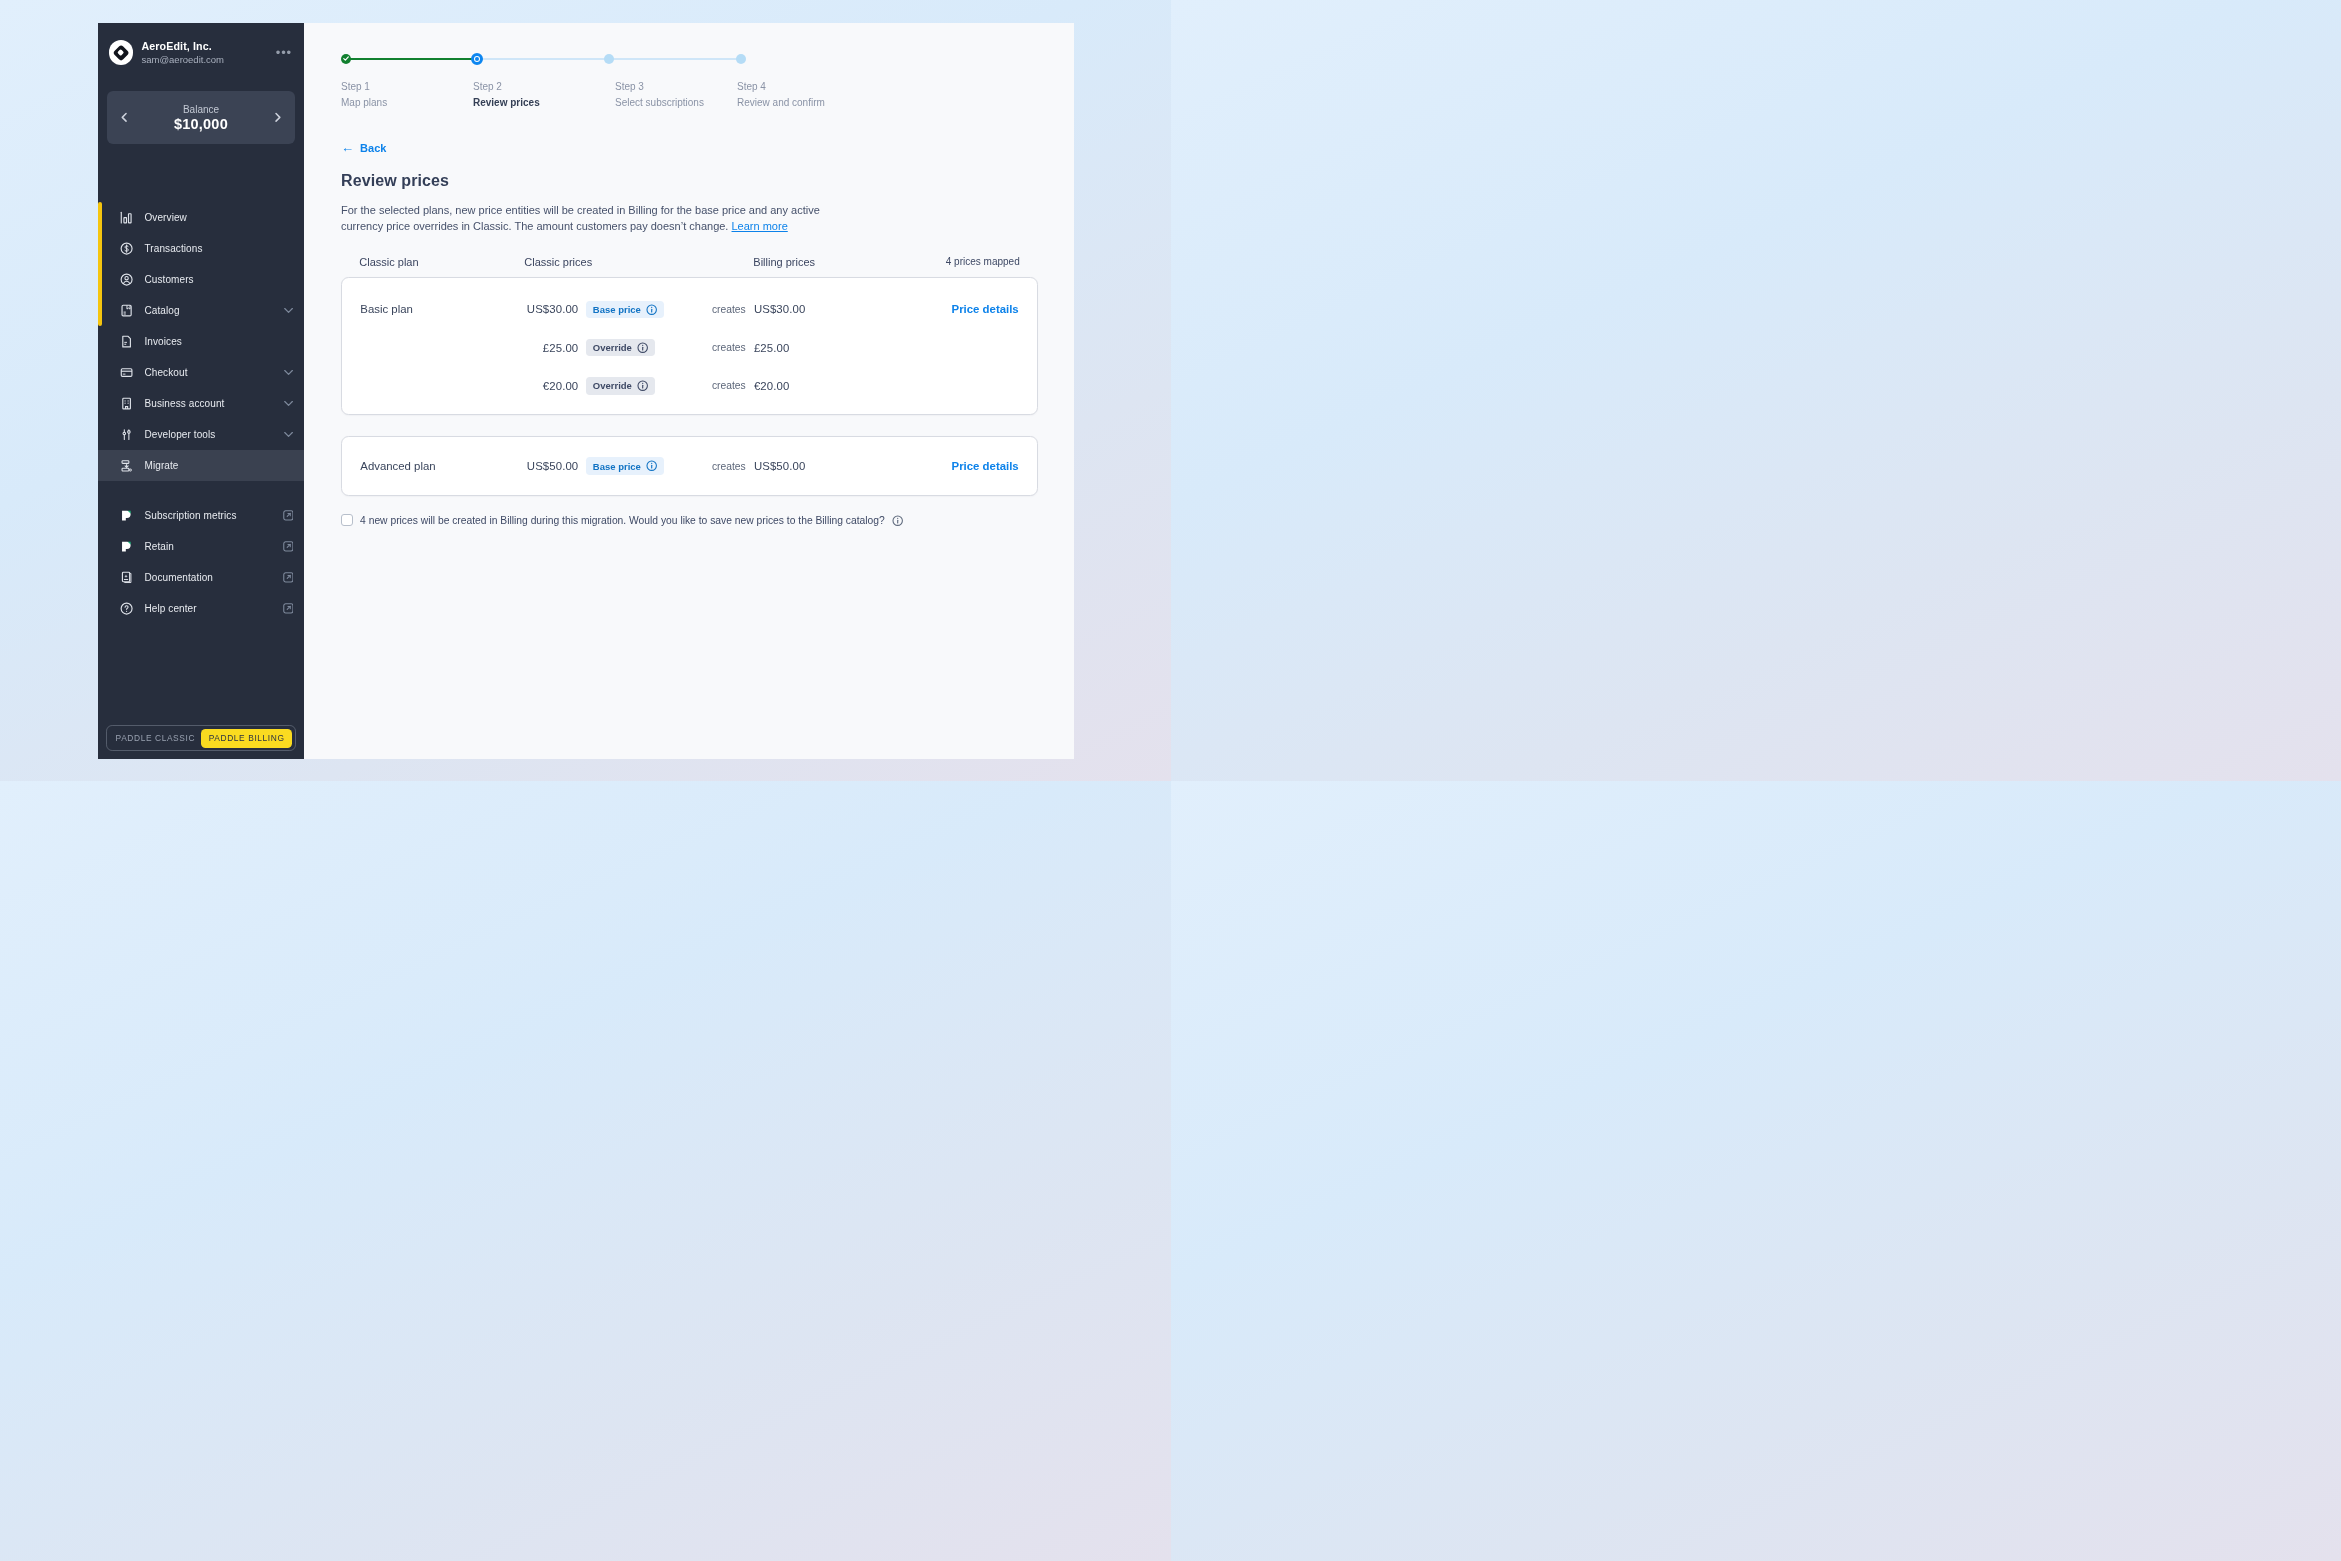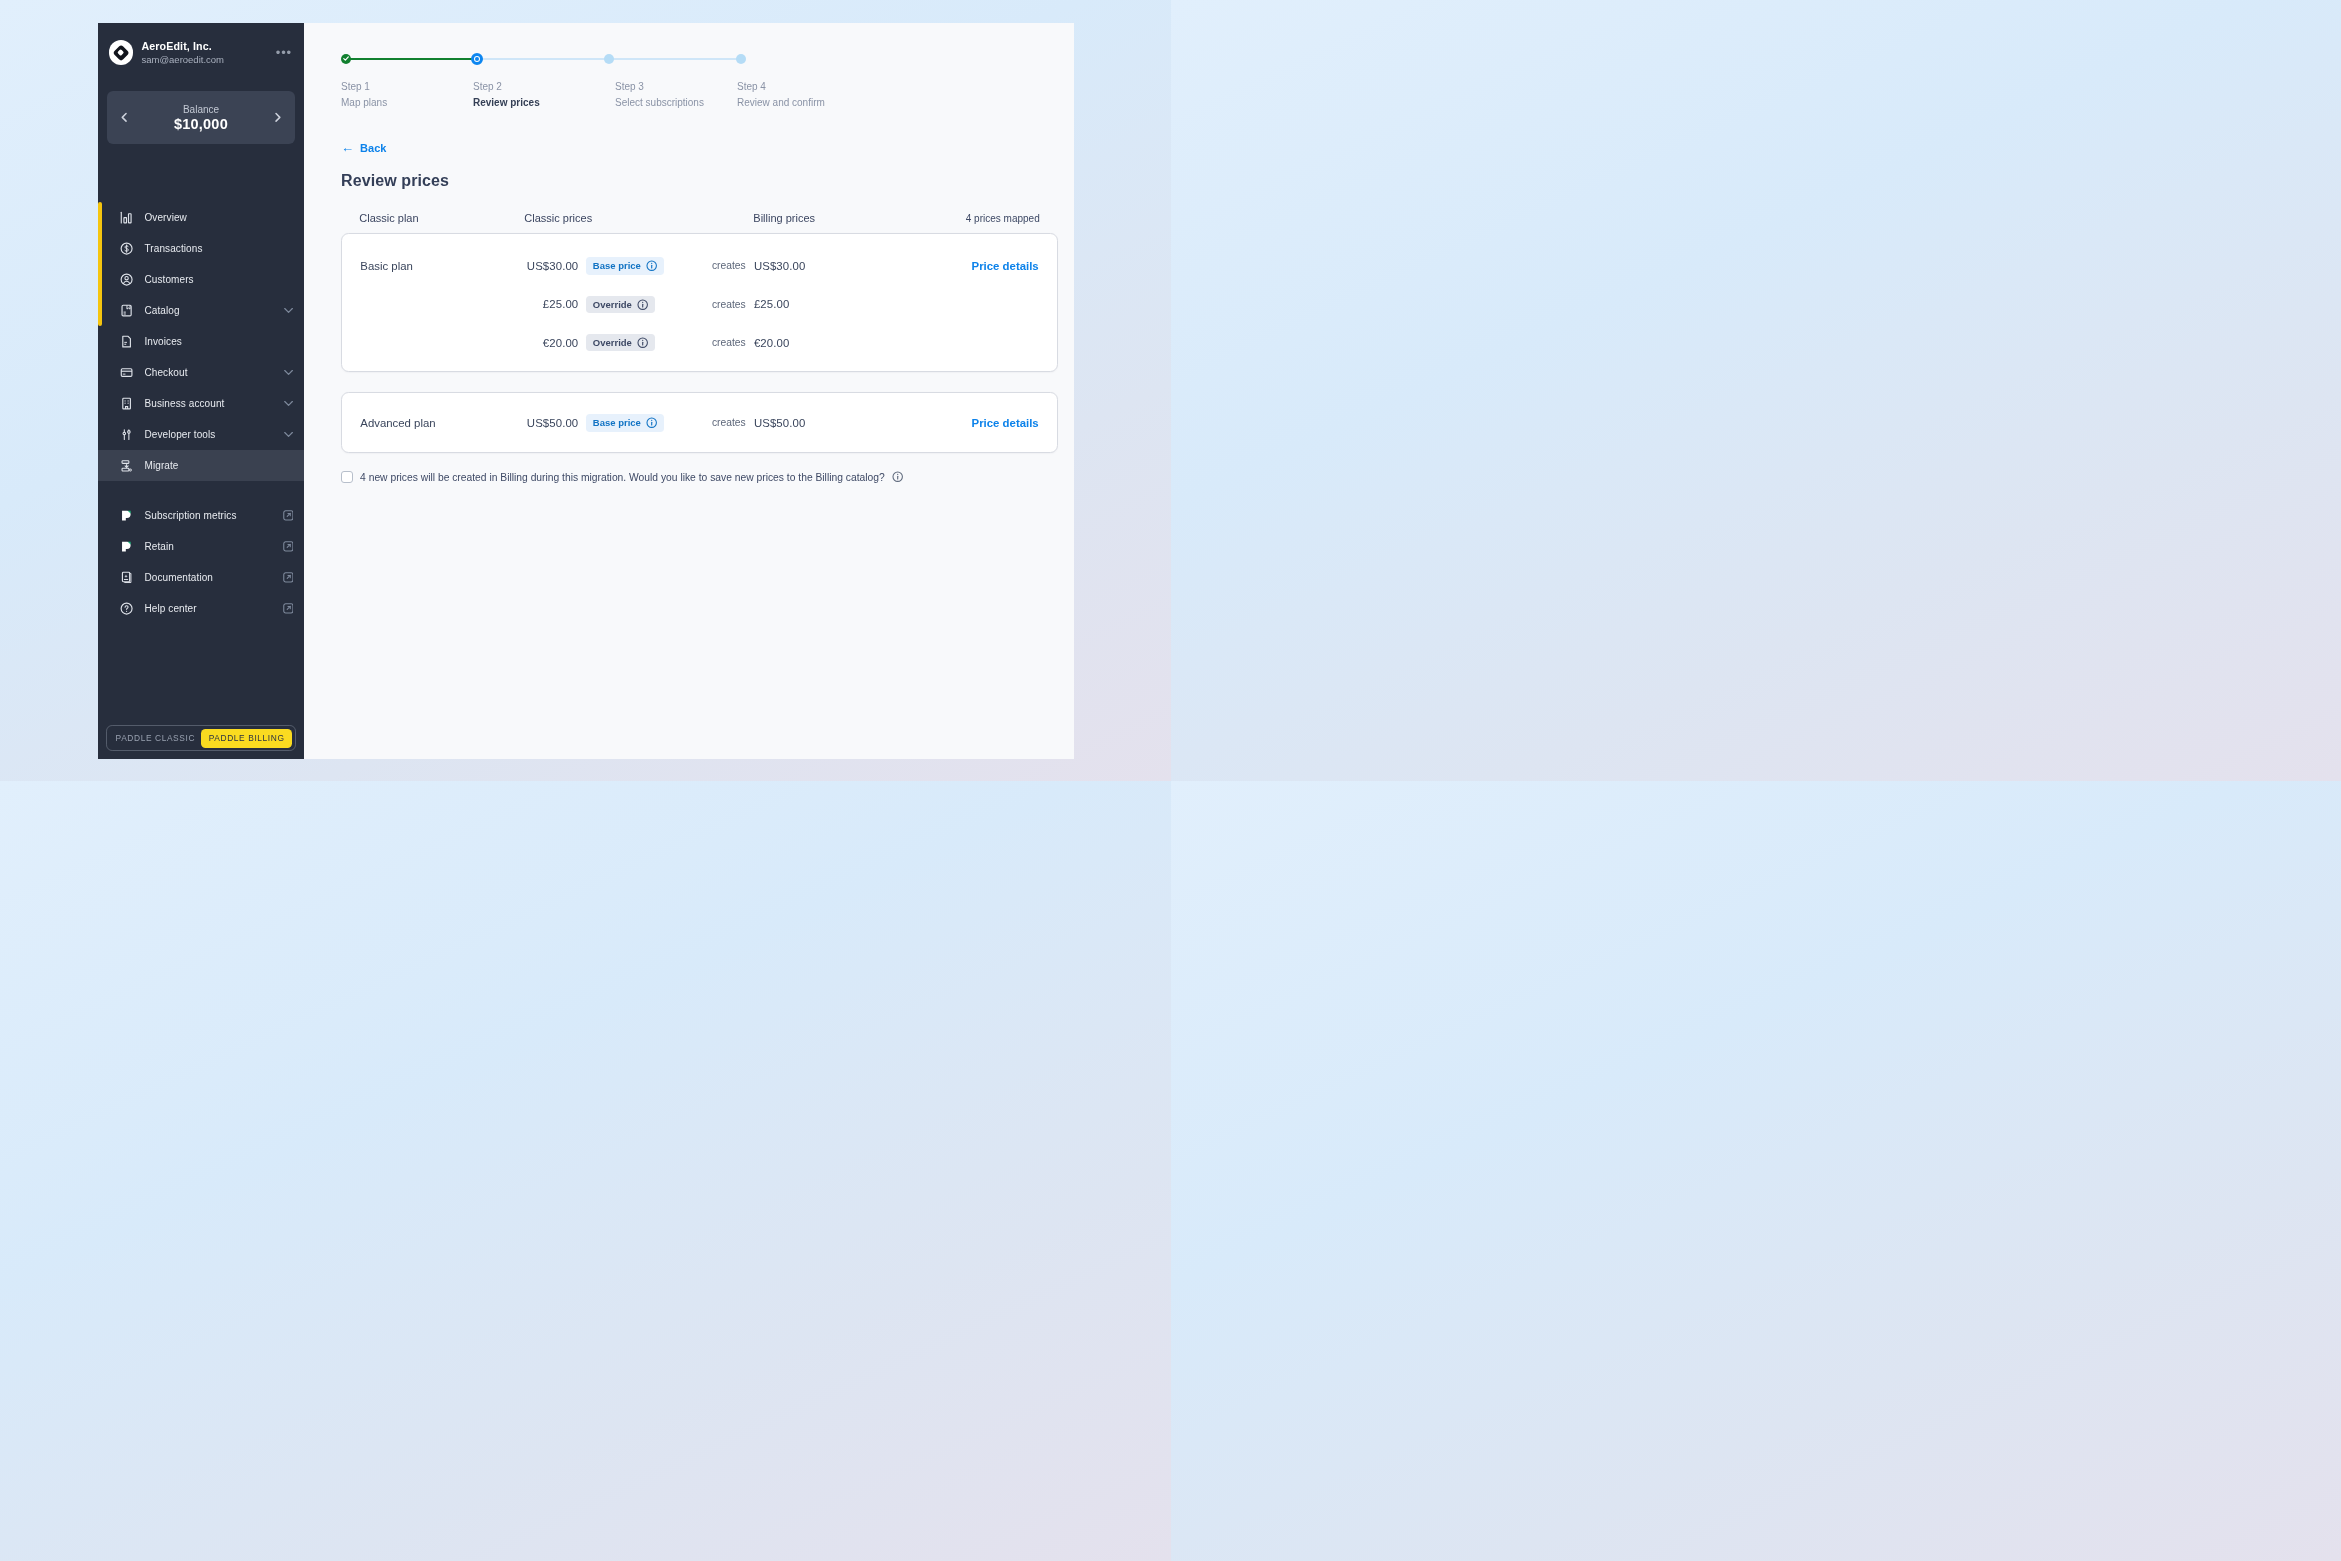--- a/index.html
+++ b/index.html
@@ -39,21 +39,21 @@
   .nav-item .chev, .nav-item .ext { color:#7e899c; display:flex; }
   .nav-gap { height:19px; }
 
   .env-toggle { position:absolute; left:8.4px; right:8.4px; bottom:7.6px; height:26px; border:0.8px solid #545c6b; border-radius:6.1px;
                 display:flex; align-items:center; padding:2.3px; }
   .env-opt { flex:1; height:100%; display:flex; align-items:center; justify-content:center;
              font-size:8.4px; letter-spacing:0.6px; color:#99a1b0; cursor:pointer; border-radius:4.6px; }
   .env-opt.selected { background:#fadb20; color:#2b3242; font-weight:500; }
 
   
-  .main { flex:1; background:#f8f9fb; padding:30px 16px 0 37px; position:relative; }
+  .main { flex:1; background:#f8f9fb; padding:30px 36px 0 37px; position:relative; }
 
   
   .stepper { position:relative; height:54px; }
   .seg { position:absolute; top:5px; height:2.3px; border-radius:1.5px; }
   .seg.done { left:4.6px; width:133px; background:#11802f; }
   .seg.todo { left:137px; width:263px; background:#cfe6f8; }
   .dot { position:absolute; border-radius:50%; }
   .dot.done { left:0; top:1.1px; width:10px; height:10px; background:#11802f; display:flex; align-items:center; justify-content:center; }
   .dot.active { left:130px; top:0; width:12.2px; height:12.2px; background:#ffffff; border:3px solid #0d86f0; }
   .dot.active::after { content:""; position:absolute; left:1.1px; top:1.1px; width:3.8px; height:3.8px; border-radius:50%; background:#0d86f0; }
@@ -391,20 +391,24 @@
 
       <div>
         <span class="back">
           <span class="arr">←</span>
           <span>Back</span>
         </span>
       </div>
 
       <h1 class="title">Review prices</h1>
 
+      <p class="desc">
+        <span>For the selected plans, new price entities will be created in Billing for the base price and any active currency price overrides in Classic. The amount customers pay doesn’t change.</span>
+        <a>Learn more</a>
+      </p>
 
       <div class="tbl-head">
         <div class="h">Classic plan</div>
         <div class="h">Classic prices</div>
         <div class="h">Billing prices</div>
         <div class="mapped">4 prices mapped</div>
       </div>
 
       <div class="card first">
         <div class="prow">

